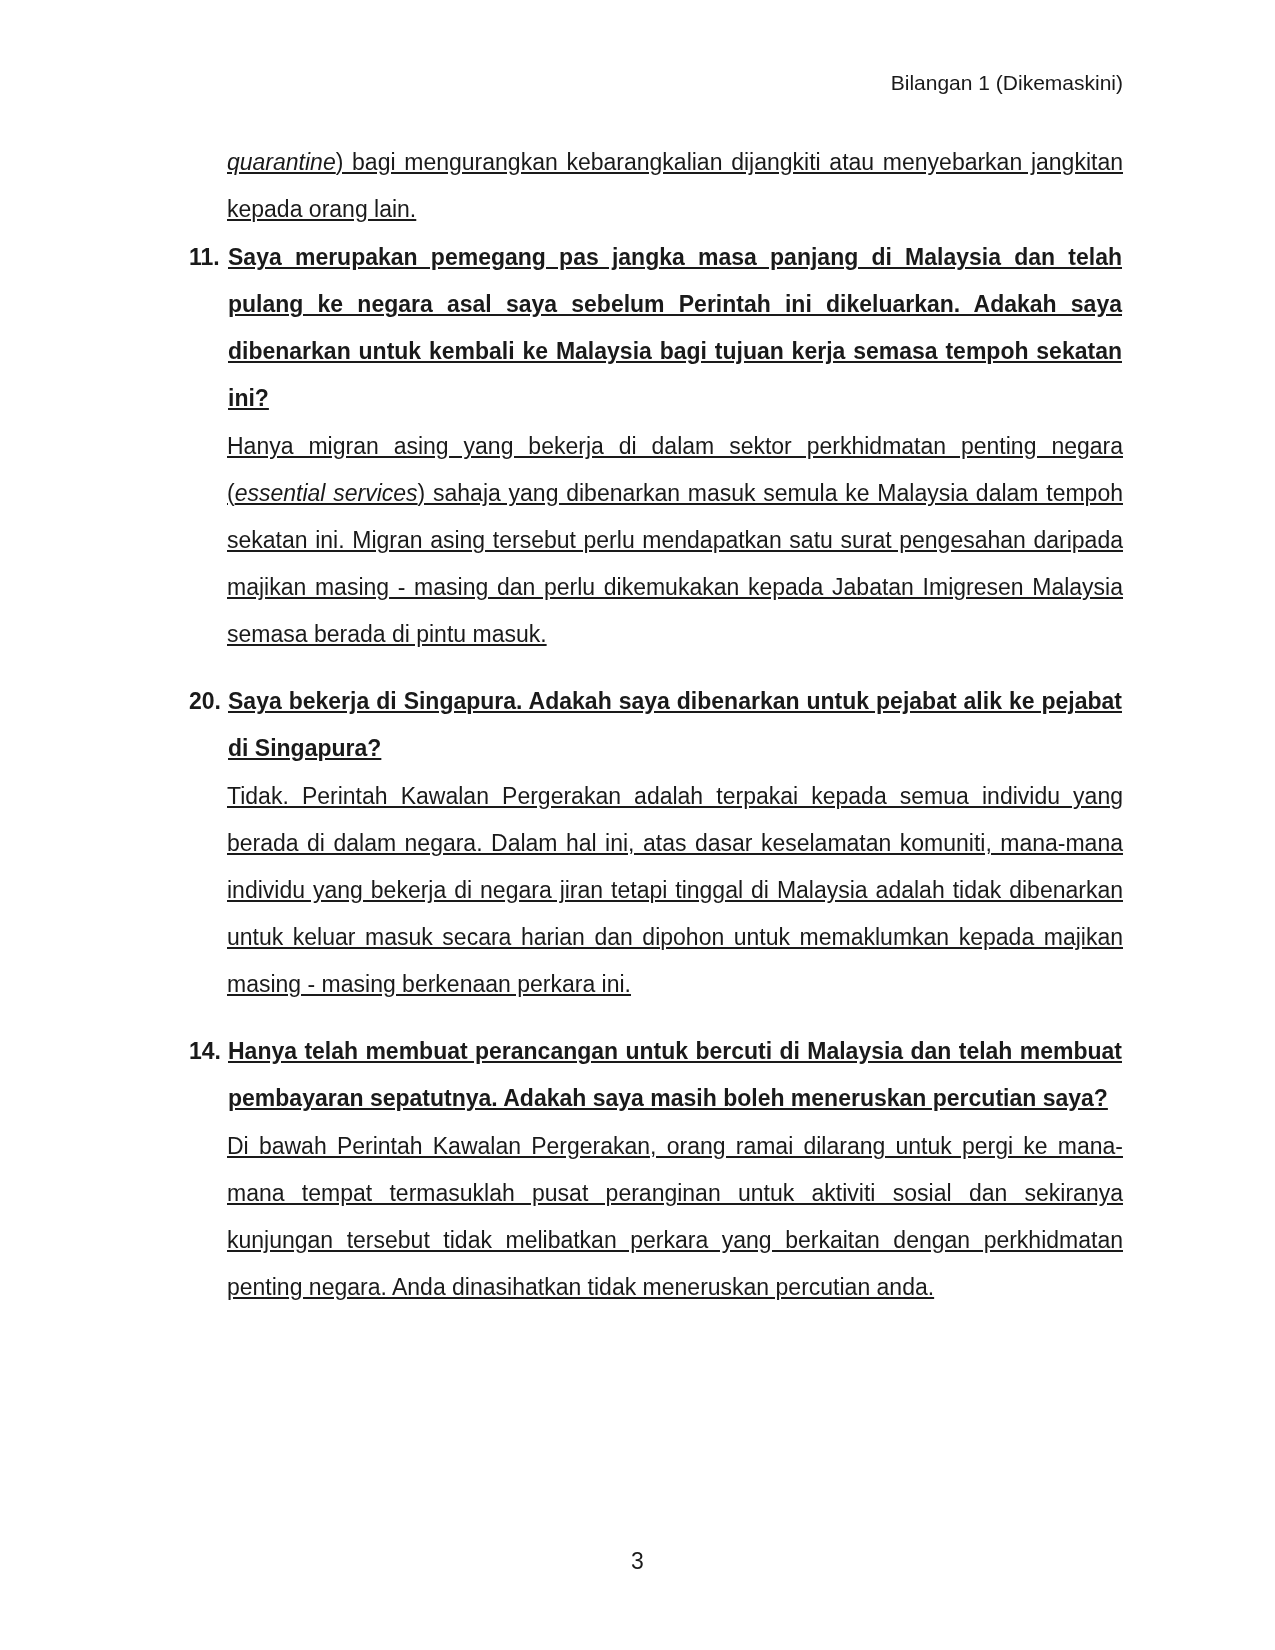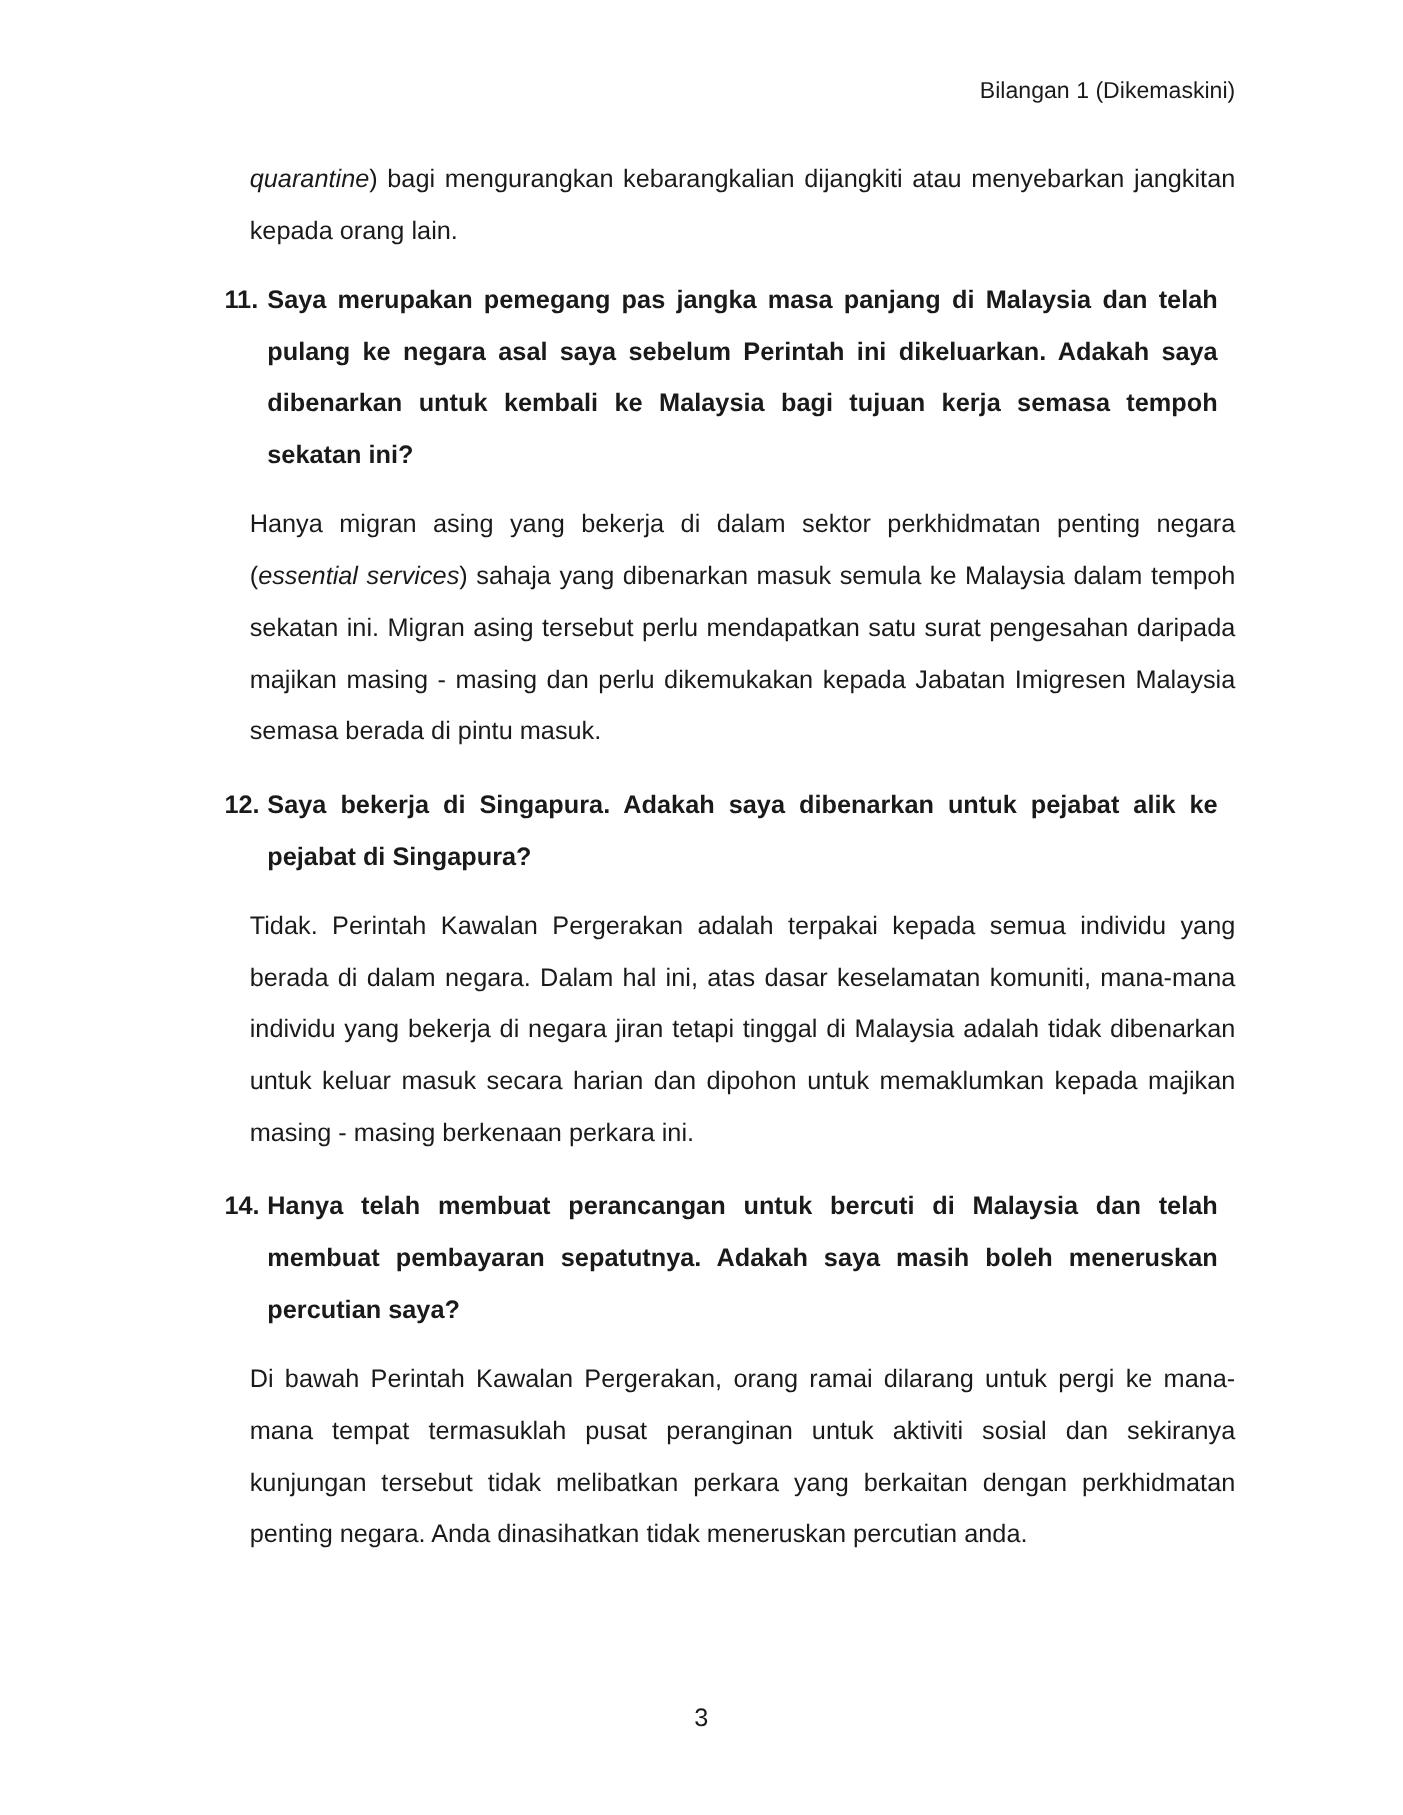--- a/index.html
+++ b/index.html
@@ -27,25 +27,26 @@
     line-height: 26px;
   }
   .content {
     position: absolute;
     top: 139px;
     left: 227px;
     right: 152px;
     font-size: 23px;
     line-height: 47px;
     text-align: justify;
+    text-decoration: underline;
   }
   .block { margin: 0 0 20px 0; }
   .para { margin: 0; }
   .question {
-    margin: 16px;
+    margin: 1px;
     font-weight: 700;
     text-indent: -39px;
   }
   .num {
     display: inline-block;
     width: 39px;
     text-indent: 0;
     font-weight: 700;
   }
   .answer { margin: 0; }
@@ -70,21 +71,21 @@
   <div class="content">
 
     <p class="para block"><span class="italic">quarantine</span><span>) bagi mengurangkan kebarangkalian dijangkiti atau menyebarkan jangkitan kepada orang lain.</span></p>
 
     <section class="block">
       <p class="question"><span class="num">11.</span><span>Saya merupakan pemegang pas jangka masa panjang di Malaysia dan telah pulang ke negara asal saya sebelum Perintah ini dikeluarkan. Adakah saya dibenarkan untuk kembali ke Malaysia bagi tujuan kerja semasa tempoh sekatan ini?</span></p>
       <p class="answer"><span>Hanya migran asing yang bekerja di dalam sektor perkhidmatan penting negara (</span><span class="italic">essential services</span><span>) sahaja yang dibenarkan masuk semula ke Malaysia dalam tempoh sekatan ini. Migran asing tersebut perlu mendapatkan satu surat pengesahan daripada majikan masing - masing dan perlu dikemukakan kepada Jabatan Imigresen Malaysia semasa berada di pintu masuk.</span></p>
     </section>
 
     <section class="block">
-      <p class="question"><span class="num">12.</span><span>Saya bekerja di Singapura. Adakah saya dibenarkan untuk pejabat alik ke pejabat di Singapura?</span></p>
+      <p class="question"><span class="num">20.</span><span>Saya bekerja di Singapura. Adakah saya dibenarkan untuk pejabat alik ke pejabat di Singapura?</span></p>
       <p class="answer"><span></span><span class="italic"></span><span>Tidak. Perintah Kawalan Pergerakan adalah terpakai kepada semua individu yang berada di dalam negara. Dalam hal ini, atas dasar keselamatan komuniti, mana-mana individu yang bekerja di negara jiran tetapi tinggal di Malaysia adalah tidak dibenarkan untuk keluar masuk secara harian dan dipohon untuk memaklumkan kepada majikan masing - masing berkenaan perkara ini.</span></p>
     </section>
 
     <section class="block">
       <p class="question"><span class="num">14.</span><span>Hanya telah membuat perancangan untuk bercuti di Malaysia dan telah membuat pembayaran sepatutnya. Adakah saya masih boleh meneruskan percutian saya?</span></p>
       <p class="answer"><span></span><span class="italic"></span><span>Di bawah Perintah Kawalan Pergerakan, orang ramai dilarang untuk pergi ke mana-mana tempat termasuklah pusat peranginan untuk aktiviti sosial dan sekiranya kunjungan tersebut tidak melibatkan perkara yang berkaitan dengan perkhidmatan penting negara. Anda dinasihatkan tidak meneruskan percutian anda.</span></p>
     </section>
 
   </div>
 

